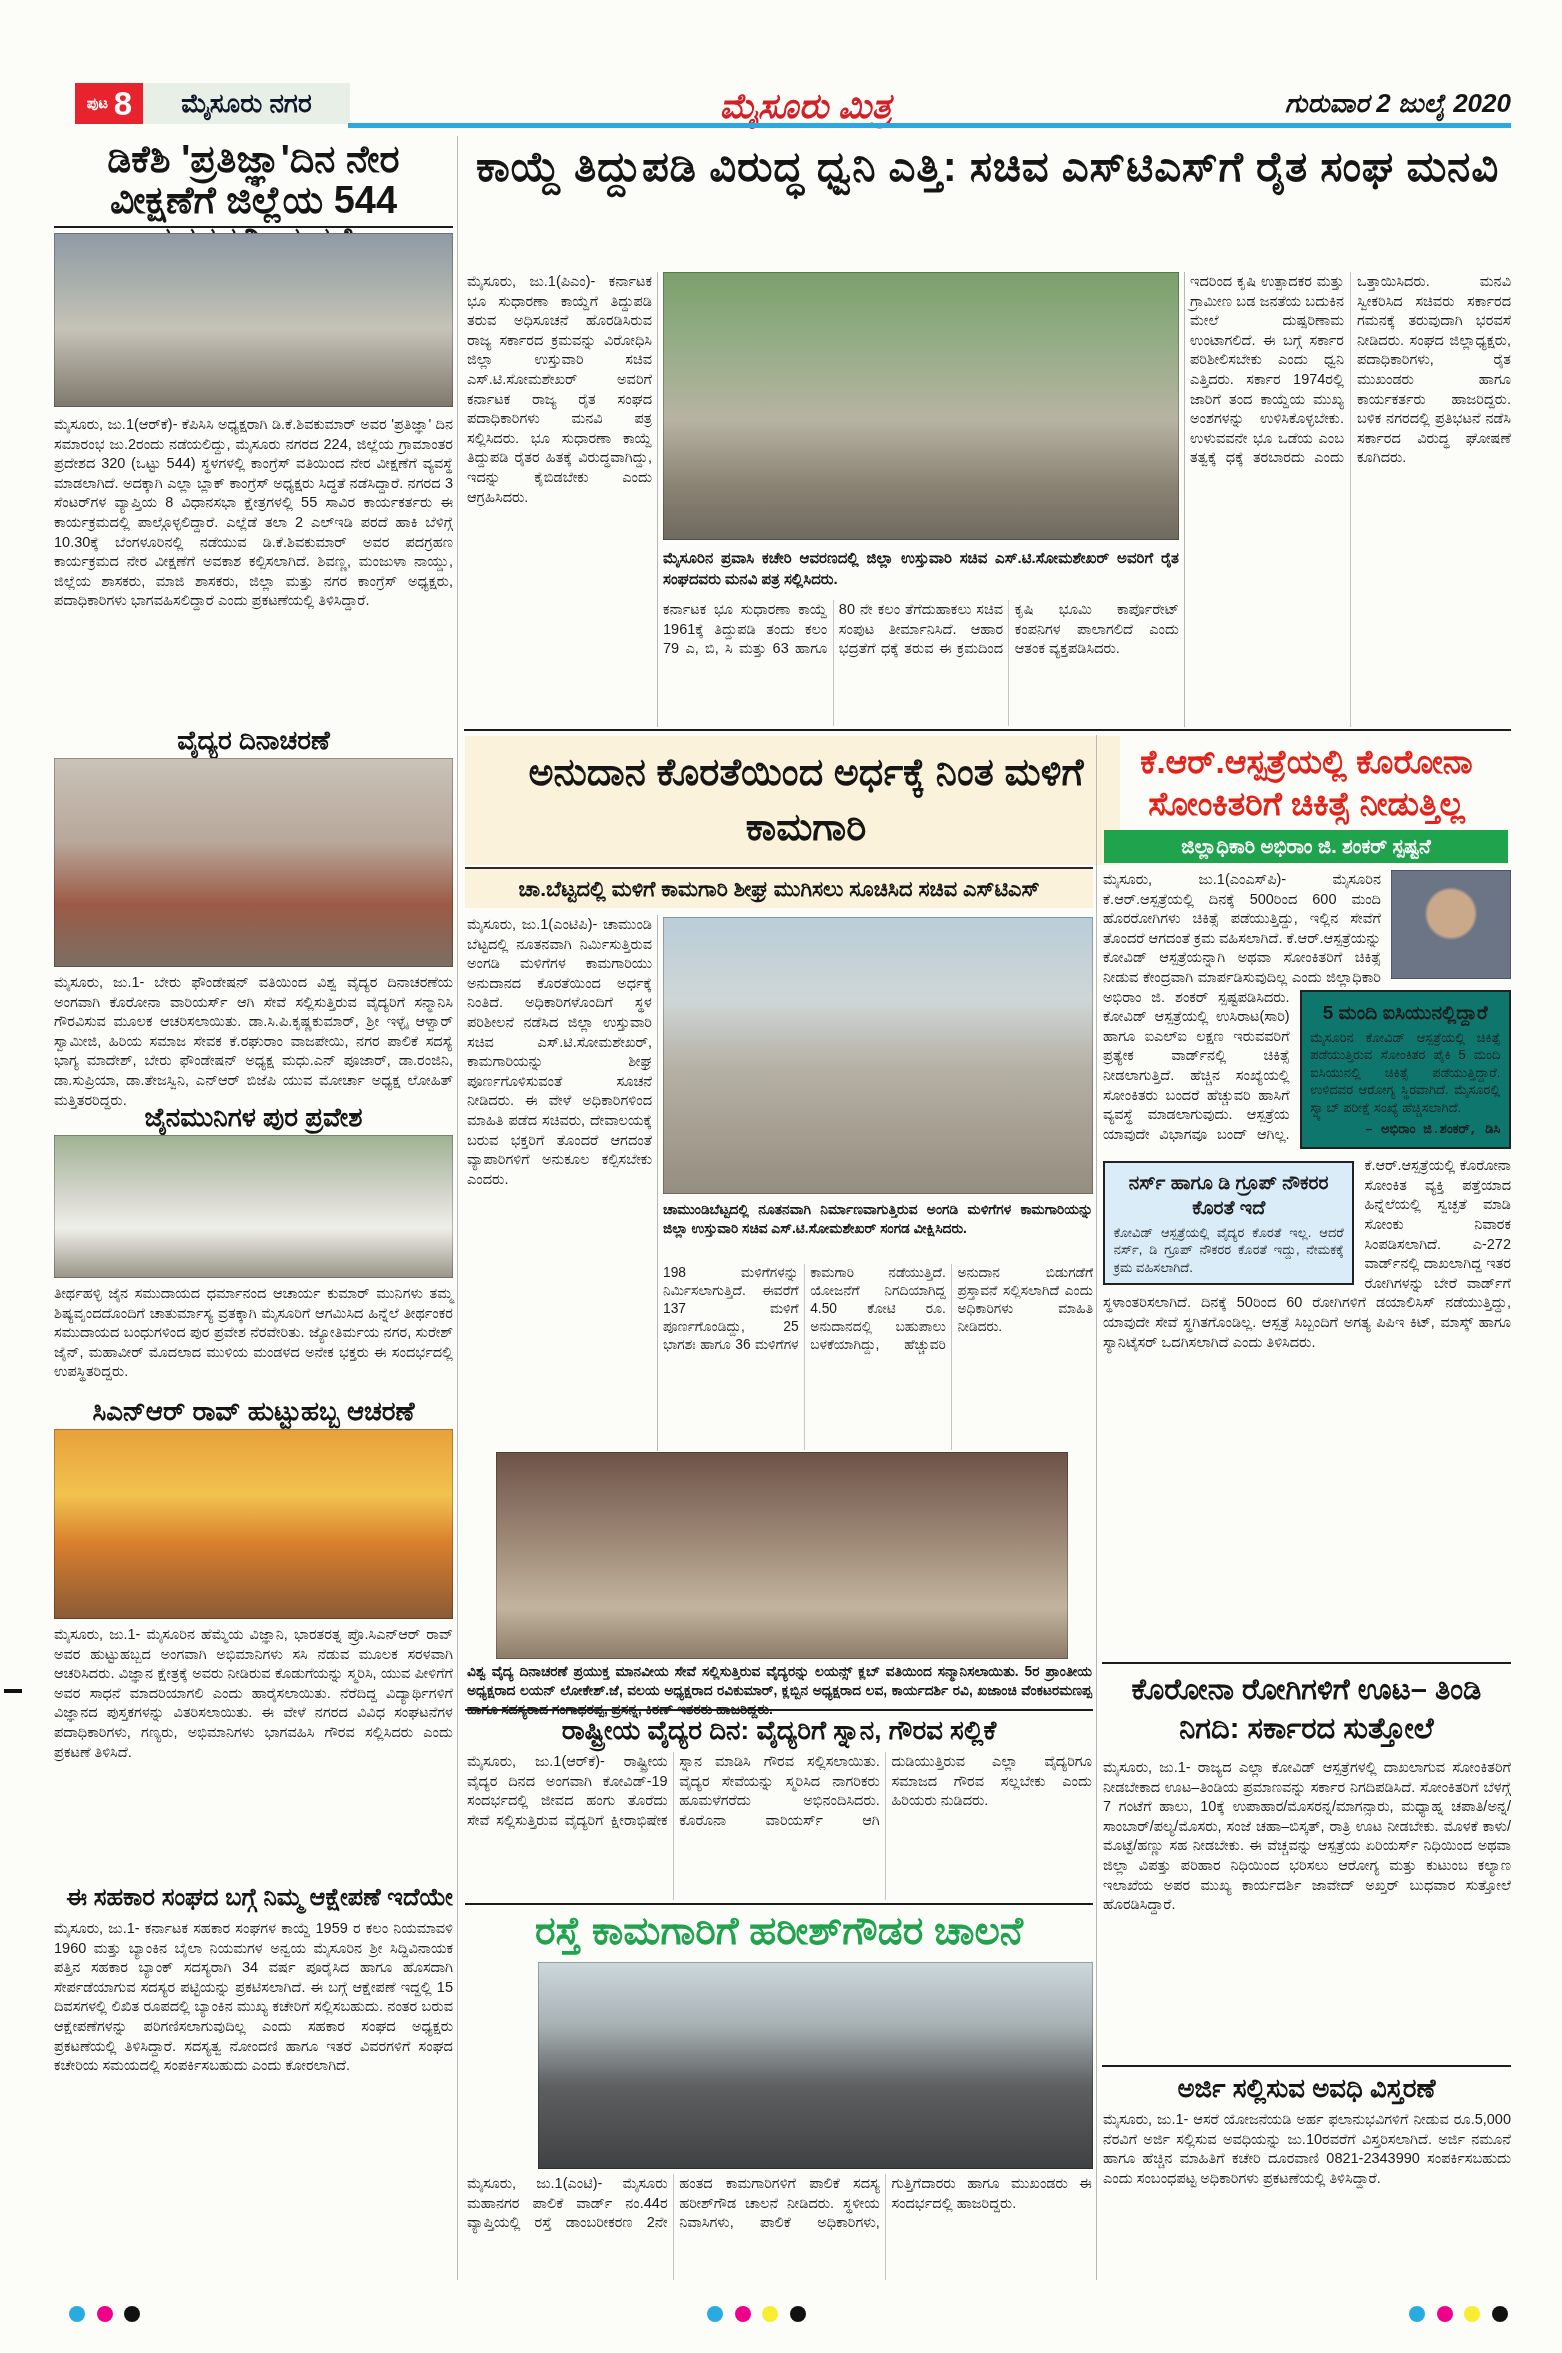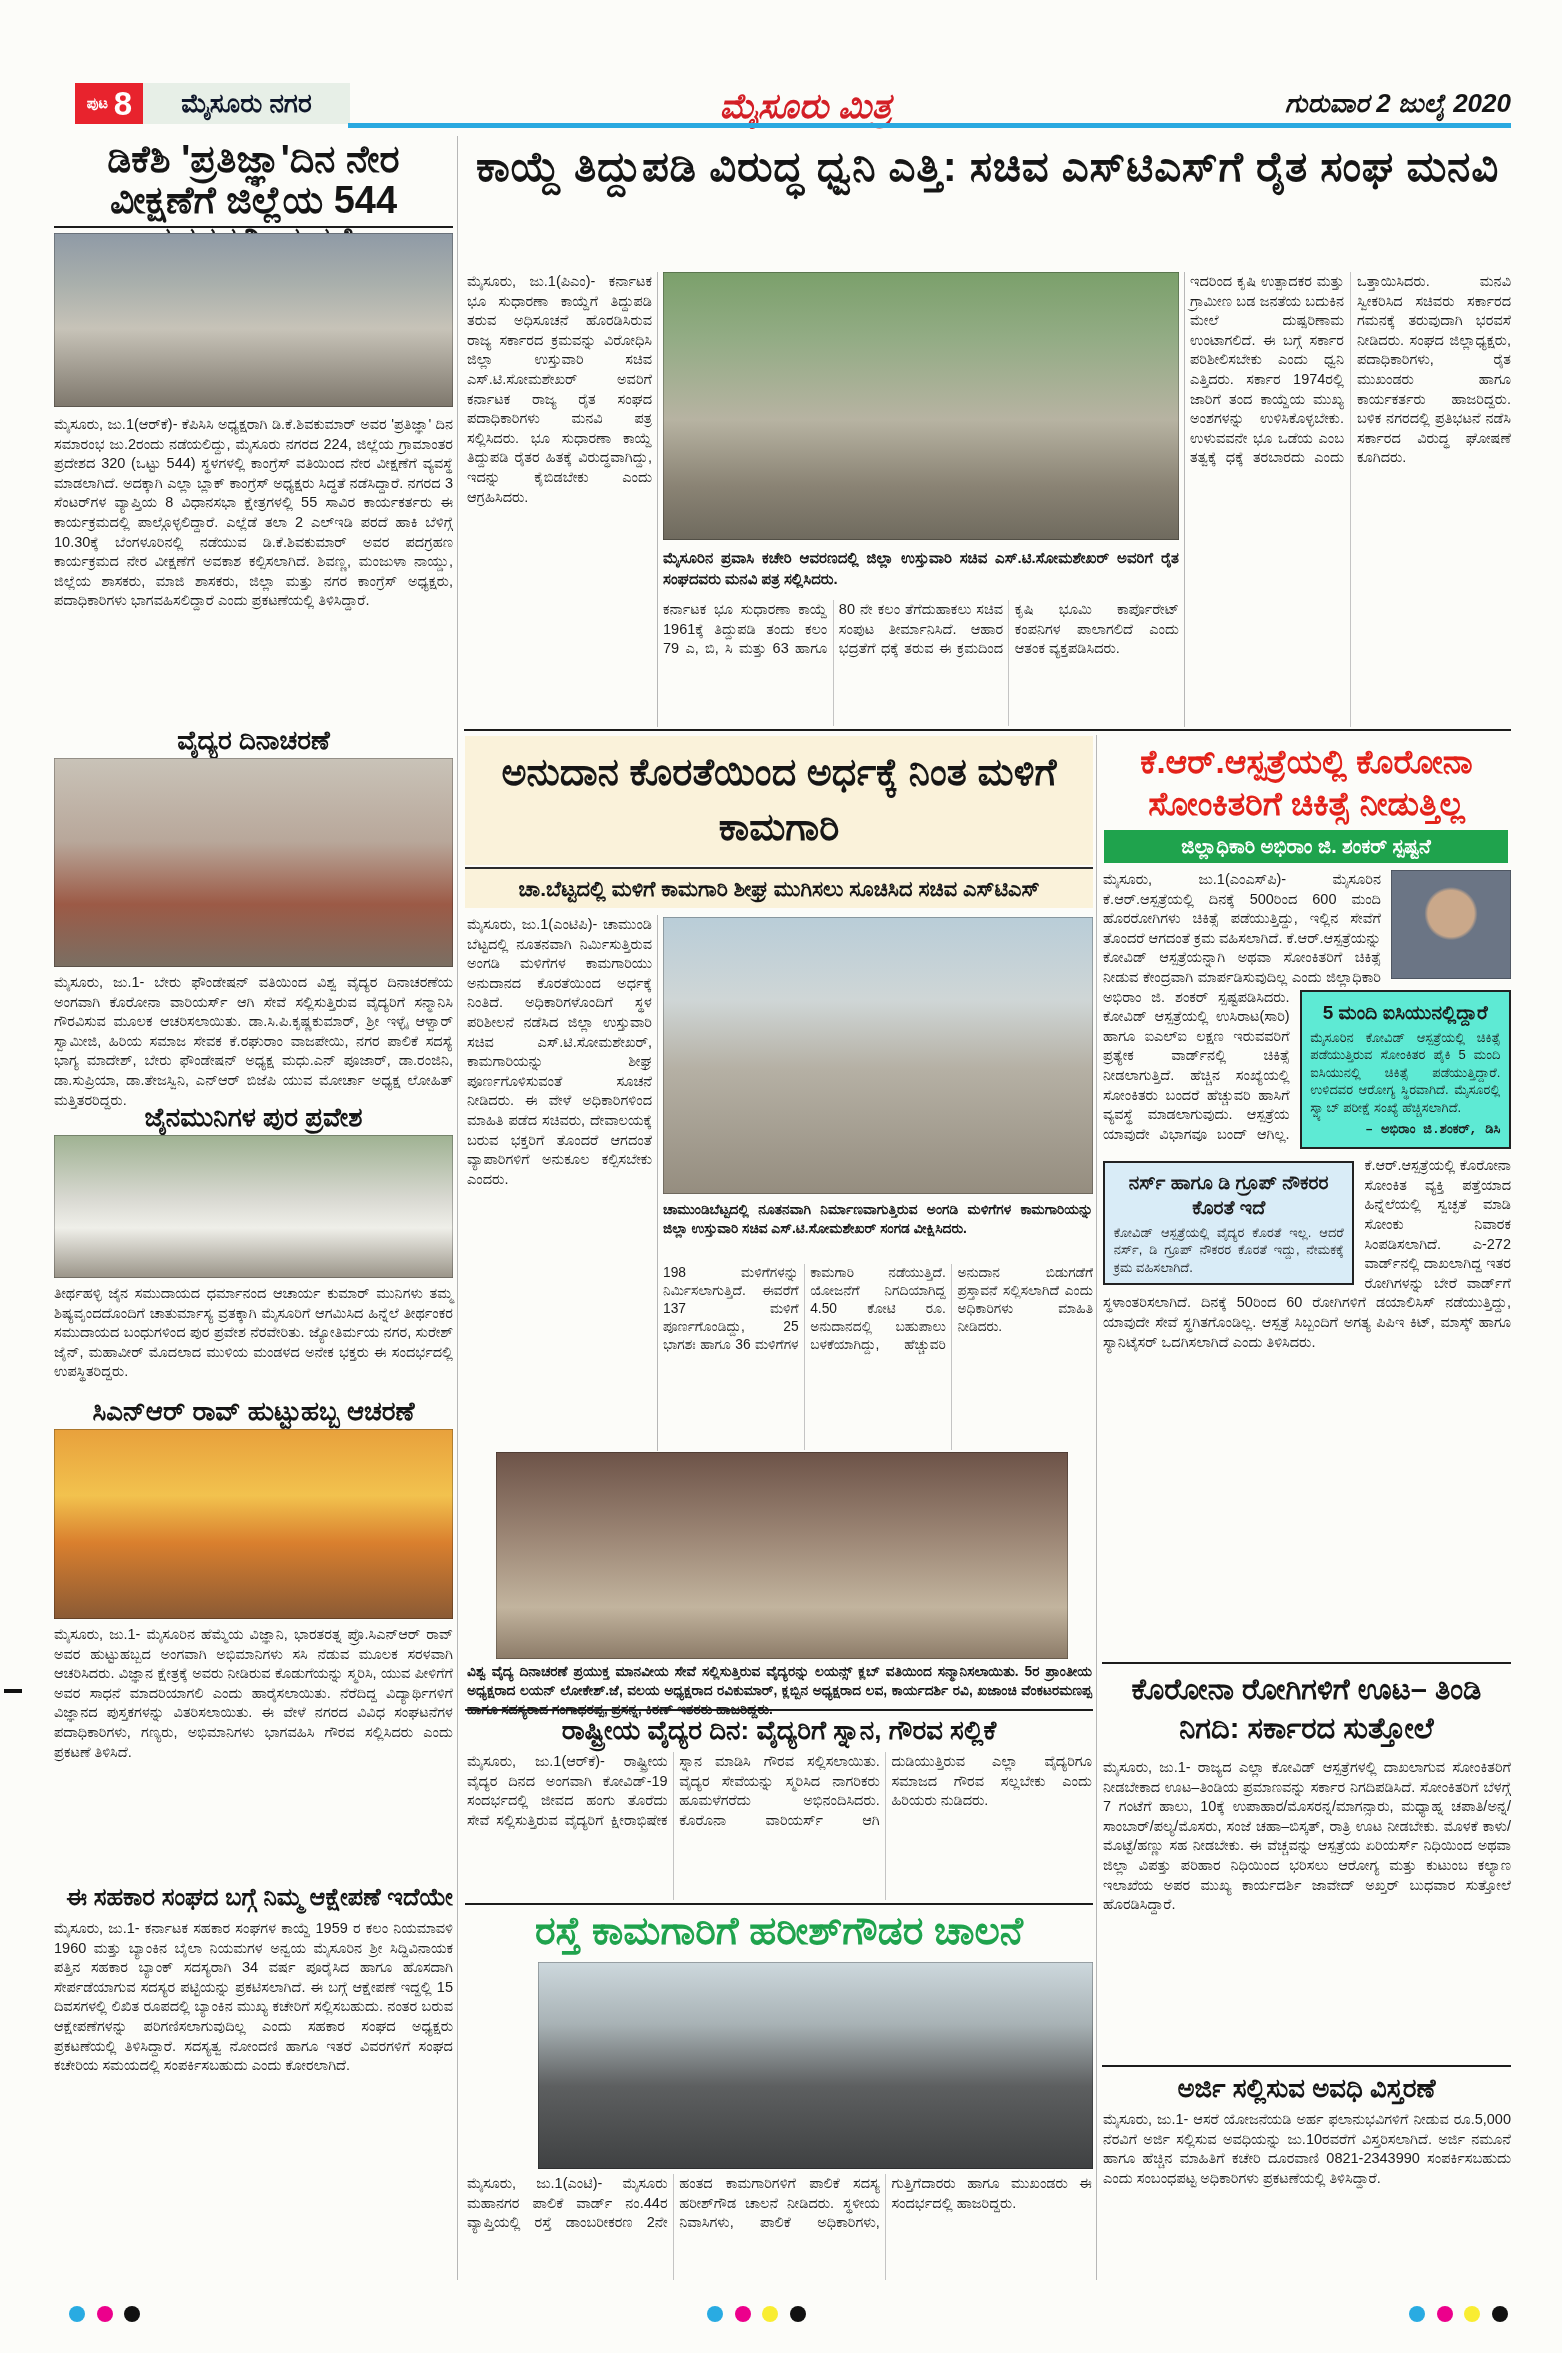--- a/index.html
+++ b/index.html
@@ -40,21 +40,21 @@
   .ph-outdoor{background:linear-gradient(180deg,#7ba06b 0%,#93ac85 25%,#b7b3a2 55%,#8a8374 80%,#6f6a5e 100%);}
   .ph-cert{background:linear-gradient(180deg,#c9c3b8 0%,#b8a79a 40%,#9c5a46 70%,#7a6f63 100%);}
   .ph-monks{background:linear-gradient(180deg,#9fb292 0%,#d9d9d2 45%,#efefe9 65%,#9a9488 100%);}
   .ph-mural{background:linear-gradient(180deg,#e8a13c 0%,#f2c24e 35%,#d97f2e 60%,#8a5a35 100%);}
   .ph-constr{background:linear-gradient(180deg,#b9cdd8 0%,#cfd6d6 30%,#b5b0a4 55%,#958d7f 100%);}
   .ph-lions{background:linear-gradient(180deg,#6d5348 0%,#9b8574 40%,#c2b49e 75%,#8c7b68 100%);}
   .ph-road{background:linear-gradient(180deg,#cdd8dd 0%,#a8b2b5 30%,#5d5f60 60%,#3f4142 100%);}
   .ph-portrait{background:radial-gradient(circle at 50% 40%,#caa88a 0 26%,#6b7585 30% 100%);}
   
   .fl-portrait{float:right;width:120px;height:109px;margin:0 0 7.2px 10px;}
-  .box-cream{float:right;clear:right;width:190px;background:#5eead4;border:2.2px solid #222;margin:2.9px 0 7.2px 10px;padding:7.2px 8.7px;}
+  .box-cream{float:right;clear:right;width:190px;background:#0f766e;border:2.2px solid #222;margin:2.9px 0 7.2px 10px;padding:7.2px 8.7px;}
   .box-blue{float:left;clear:left;width:230px;background:#d9ecf7;border:2.2px solid #222;margin:4.3px 10px 7.2px 0;padding:7.2px 8.7px;}
   .box-h{font-size:19px;line-height:25px;font-weight:bold;text-align:center;margin-bottom:4.3px;}
   .box-t{font-size:13px;line-height:17.4px;text-align:justify;}
   .box-sign{font-size:13px;font-weight:bold;text-align:right;margin-top:4.3px;font-family:Liberation Mono, monospace;}
   
   .dots{display:flex;gap:11.6px;}
   .dot{width:16px;height:16px;border-radius:50%;display:inline-block;}
   .regdash{background:#111;}
 </style>
 </head>
@@ -90,21 +90,21 @@
 <div class="abs body" style="left:54px;top:1919px;width:399px;height:362px;">ಮೈಸೂರು, ಜು.1- ಕರ್ನಾಟಕ ಸಹಕಾರ ಸಂಘಗಳ ಕಾಯ್ದೆ 1959 ರ ಕಲಂ ನಿಯಮಾವಳಿ 1960 ಮತ್ತು ಬ್ಯಾಂಕಿನ ಬೈಲಾ ನಿಯಮಗಳ ಅನ್ವಯ ಮೈಸೂರಿನ ಶ್ರೀ ಸಿದ್ದಿವಿನಾಯಕ ಪತ್ತಿನ ಸಹಕಾರ ಬ್ಯಾಂಕ್ ಸದಸ್ಯರಾಗಿ 34 ವರ್ಷ ಪೂರೈಸಿದ ಹಾಗೂ ಹೊಸದಾಗಿ ಸೇರ್ಪಡೆಯಾಗುವ ಸದಸ್ಯರ ಪಟ್ಟಿಯನ್ನು ಪ್ರಕಟಿಸಲಾಗಿದೆ. ಈ ಬಗ್ಗೆ ಆಕ್ಷೇಪಣೆ ಇದ್ದಲ್ಲಿ 15 ದಿವಸಗಳಲ್ಲಿ ಲಿಖಿತ ರೂಪದಲ್ಲಿ ಬ್ಯಾಂಕಿನ ಮುಖ್ಯ ಕಚೇರಿಗೆ ಸಲ್ಲಿಸಬಹುದು. ನಂತರ ಬರುವ ಆಕ್ಷೇಪಣೆಗಳನ್ನು ಪರಿಗಣಿಸಲಾಗುವುದಿಲ್ಲ ಎಂದು ಸಹಕಾರ ಸಂಘದ ಅಧ್ಯಕ್ಷರು ಪ್ರಕಟಣೆಯಲ್ಲಿ ತಿಳಿಸಿದ್ದಾರೆ. ಸದಸ್ಯತ್ವ ನೋಂದಣಿ ಹಾಗೂ ಇತರೆ ವಿವರಗಳಿಗೆ ಸಂಘದ ಕಚೇರಿಯ ಸಮಯದಲ್ಲಿ ಸಂಪರ್ಕಿಸಬಹುದು ಎಂದು ಕೋರಲಾಗಿದೆ.</div>
 
 <div class="abs h-main" style="left:464px;top:136px;width:1047px;">ಕಾಯ್ದೆ ತಿದ್ದುಪಡಿ ವಿರುದ್ಧ ಧ್ವನಿ ಎತ್ತಿ: ಸಚಿವ ಎಸ್‌ಟಿಎಸ್‌ಗೆ ರೈತ ಸಂಘ ಮನವಿ</div>
 <div class="abs body" style="left:467px;top:272px;width:185px;height:455px;">ಮೈಸೂರು, ಜು.1(ಪಿಎಂ)- ಕರ್ನಾಟಕ ಭೂ ಸುಧಾರಣಾ ಕಾಯ್ದೆಗೆ ತಿದ್ದುಪಡಿ ತರುವ ಅಧಿಸೂಚನೆ ಹೊರಡಿಸಿರುವ ರಾಜ್ಯ ಸರ್ಕಾರದ ಕ್ರಮವನ್ನು ವಿರೋಧಿಸಿ ಜಿಲ್ಲಾ ಉಸ್ತುವಾರಿ ಸಚಿವ ಎಸ್.ಟಿ.ಸೋಮಶೇಖರ್ ಅವರಿಗೆ ಕರ್ನಾಟಕ ರಾಜ್ಯ ರೈತ ಸಂಘದ ಪದಾಧಿಕಾರಿಗಳು ಮನವಿ ಪತ್ರ ಸಲ್ಲಿಸಿದರು. ಭೂ ಸುಧಾರಣಾ ಕಾಯ್ದೆ ತಿದ್ದುಪಡಿ ರೈತರ ಹಿತಕ್ಕೆ ವಿರುದ್ಧವಾಗಿದ್ದು, ಇದನ್ನು ಕೈಬಿಡಬೇಕು ಎಂದು ಆಗ್ರಹಿಸಿದರು.</div>
 <div class="abs ph ph-outdoor" style="left:663px;top:272px;width:516px;height:268px;"></div>
 <div class="abs caption" style="left:663px;top:547px;width:516px;">ಮೈಸೂರಿನ ಪ್ರವಾಸಿ ಕಚೇರಿ ಆವರಣದಲ್ಲಿ ಜಿಲ್ಲಾ ಉಸ್ತುವಾರಿ ಸಚಿವ ಎಸ್.ಟಿ.ಸೋಮಶೇಖರ್ ಅವರಿಗೆ ರೈತ ಸಂಘದವರು ಮನವಿ ಪತ್ರ ಸಲ್ಲಿಸಿದರು.</div>
 <div class="abs body c3" style="left:663px;top:600px;width:516px;height:126px;">ಕರ್ನಾಟಕ ಭೂ ಸುಧಾರಣಾ ಕಾಯ್ದೆ 1961ಕ್ಕೆ ತಿದ್ದುಪಡಿ ತಂದು ಕಲಂ 79 ಎ, ಬಿ, ಸಿ ಮತ್ತು 63 ಹಾಗೂ 80 ನೇ ಕಲಂ ತೆಗೆದುಹಾಕಲು ಸಚಿವ ಸಂಪುಟ ತೀರ್ಮಾನಿಸಿದೆ. ಆಹಾರ ಭದ್ರತೆಗೆ ಧಕ್ಕೆ ತರುವ ಈ ಕ್ರಮದಿಂದ ಕೃಷಿ ಭೂಮಿ ಕಾರ್ಪೊರೇಟ್ ಕಂಪನಿಗಳ ಪಾಲಾಗಲಿದೆ ಎಂದು ಆತಂಕ ವ್ಯಕ್ತಪಡಿಸಿದರು.</div>
 <div class="abs body c2" style="left:1190px;top:272px;width:321px;height:455px;">ಇದರಿಂದ ಕೃಷಿ ಉತ್ಪಾದಕರ ಮತ್ತು ಗ್ರಾಮೀಣ ಬಡ ಜನತೆಯ ಬದುಕಿನ ಮೇಲೆ ದುಷ್ಪರಿಣಾಮ ಉಂಟಾಗಲಿದೆ. ಈ ಬಗ್ಗೆ ಸರ್ಕಾರ ಪರಿಶೀಲಿಸಬೇಕು ಎಂದು ಧ್ವನಿ ಎತ್ತಿದರು. ಸರ್ಕಾರ 1974ರಲ್ಲಿ ಜಾರಿಗೆ ತಂದ ಕಾಯ್ದೆಯ ಮುಖ್ಯ ಅಂಶಗಳನ್ನು ಉಳಿಸಿಕೊಳ್ಳಬೇಕು. ಉಳುವವನೇ ಭೂ ಒಡೆಯ ಎಂಬ ತತ್ವಕ್ಕೆ ಧಕ್ಕೆ ತರಬಾರದು ಎಂದು ಒತ್ತಾಯಿಸಿದರು. ಮನವಿ ಸ್ವೀಕರಿಸಿದ ಸಚಿವರು ಸರ್ಕಾರದ ಗಮನಕ್ಕೆ ತರುವುದಾಗಿ ಭರವಸೆ ನೀಡಿದರು. ಸಂಘದ ಜಿಲ್ಲಾಧ್ಯಕ್ಷರು, ಪದಾಧಿಕಾರಿಗಳು, ರೈತ ಮುಖಂಡರು ಹಾಗೂ ಕಾರ್ಯಕರ್ತರು ಹಾಜರಿದ್ದರು. ಬಳಿಕ ನಗರದಲ್ಲಿ ಪ್ರತಿಭಟನೆ ನಡೆಸಿ ಸರ್ಕಾರದ ವಿರುದ್ಧ ಘೋಷಣೆ ಕೂಗಿದರು.</div>
 <div class="abs hr" style="left:464px;top:729px;width:1047px;"></div>
 
-<div class="abs h-cream" style="left:465px;top:736px;width:628px;height:120px;">ಅನುದಾನ ಕೊರತೆಯಿಂದ ಅರ್ಧಕ್ಕೆ ನಿಂತ ಮಳಿಗೆ ಕಾಮಗಾರಿ</div>
+<div class="abs h-cream" style="left:465px;top:736px;width:628px;height:120px;padding-left:27px;">ಅನುದಾನ ಕೊರತೆಯಿಂದ ಅರ್ಧಕ್ಕೆ ನಿಂತ ಮಳಿಗೆ ಕಾಮಗಾರಿ</div>
 <div class="abs h-sub" style="left:465px;top:867px;width:628px;height:39px;">ಚಾ.ಬೆಟ್ಟದಲ್ಲಿ ಮಳಿಗೆ ಕಾಮಗಾರಿ ಶೀಘ್ರ ಮುಗಿಸಲು ಸೂಚಿಸಿದ ಸಚಿವ ಎಸ್‌ಟಿಎಸ್</div>
 <div class="abs body" style="left:467px;top:915px;width:185px;height:536px;">ಮೈಸೂರು, ಜು.1(ಎಂಟಿಪಿ)- ಚಾಮುಂಡಿ ಬೆಟ್ಟದಲ್ಲಿ ನೂತನವಾಗಿ ನಿರ್ಮಿಸುತ್ತಿರುವ ಅಂಗಡಿ ಮಳಿಗೆಗಳ ಕಾಮಗಾರಿಯು ಅನುದಾನದ ಕೊರತೆಯಿಂದ ಅರ್ಧಕ್ಕೆ ನಿಂತಿದೆ. ಅಧಿಕಾರಿಗಳೊಂದಿಗೆ ಸ್ಥಳ ಪರಿಶೀಲನೆ ನಡೆಸಿದ ಜಿಲ್ಲಾ ಉಸ್ತುವಾರಿ ಸಚಿವ ಎಸ್.ಟಿ.ಸೋಮಶೇಖರ್, ಕಾಮಗಾರಿಯನ್ನು ಶೀಘ್ರ ಪೂರ್ಣಗೊಳಿಸುವಂತೆ ಸೂಚನೆ ನೀಡಿದರು. ಈ ವೇಳೆ ಅಧಿಕಾರಿಗಳಿಂದ ಮಾಹಿತಿ ಪಡೆದ ಸಚಿವರು, ದೇವಾಲಯಕ್ಕೆ ಬರುವ ಭಕ್ತರಿಗೆ ತೊಂದರೆ ಆಗದಂತೆ ವ್ಯಾಪಾರಿಗಳಿಗೆ ಅನುಕೂಲ ಕಲ್ಪಿಸಬೇಕು ಎಂದರು.</div>
 <div class="abs ph ph-constr" style="left:663px;top:917px;width:430px;height:277px;"></div>
 <div class="abs caption-sm" style="left:663px;top:1200px;width:430px;">ಚಾಮುಂಡಿಬೆಟ್ಟದಲ್ಲಿ ನೂತನವಾಗಿ ನಿರ್ಮಾಣವಾಗುತ್ತಿರುವ ಅಂಗಡಿ ಮಳಿಗೆಗಳ ಕಾಮಗಾರಿಯನ್ನು ಜಿಲ್ಲಾ ಉಸ್ತುವಾರಿ ಸಚಿವ ಎಸ್.ಟಿ.ಸೋಮಶೇಖರ್ ಸಂಗಡ ವೀಕ್ಷಿಸಿದರು.</div>
 <div class="abs body-sm c3" style="left:663px;top:1264px;width:430px;height:186px;">198 ಮಳಿಗೆಗಳನ್ನು ನಿರ್ಮಿಸಲಾಗುತ್ತಿದೆ. ಈವರೆಗೆ 137 ಮಳಿಗೆ ಪೂರ್ಣಗೊಂಡಿದ್ದು, 25 ಭಾಗಶಃ ಹಾಗೂ 36 ಮಳಿಗೆಗಳ ಕಾಮಗಾರಿ ನಡೆಯುತ್ತಿದೆ. ಯೋಜನೆಗೆ ನಿಗದಿಯಾಗಿದ್ದ 4.50 ಕೋಟಿ ರೂ. ಅನುದಾನದಲ್ಲಿ ಬಹುಪಾಲು ಬಳಕೆಯಾಗಿದ್ದು, ಹೆಚ್ಚುವರಿ ಅನುದಾನ ಬಿಡುಗಡೆಗೆ ಪ್ರಸ್ತಾವನೆ ಸಲ್ಲಿಸಲಾಗಿದೆ ಎಂದು ಅಧಿಕಾರಿಗಳು ಮಾಹಿತಿ ನೀಡಿದರು.</div>
 
 <div class="abs ph ph-lions" style="left:496px;top:1452px;width:572px;height:207px;"></div>
 <div class="abs caption-sm" style="left:467px;top:1662px;width:625px;">ವಿಶ್ವ ವೈದ್ಯ ದಿನಾಚರಣೆ ಪ್ರಯುಕ್ತ ಮಾನವೀಯ ಸೇವೆ ಸಲ್ಲಿಸುತ್ತಿರುವ ವೈದ್ಯರನ್ನು ಲಯನ್ಸ್ ಕ್ಲಬ್ ವತಿಯಿಂದ ಸನ್ಮಾನಿಸಲಾಯಿತು. 5ರ ಪ್ರಾಂತೀಯ ಅಧ್ಯಕ್ಷರಾದ ಲಯನ್ ಲೋಕೇಶ್.ಜೆ, ವಲಯ ಅಧ್ಯಕ್ಷರಾದ ರವಿಕುಮಾರ್, ಕ್ಲಬ್ಬಿನ ಅಧ್ಯಕ್ಷರಾದ ಲವ, ಕಾರ್ಯದರ್ಶಿ ರವಿ, ಖಜಾಂಚಿ ವೆಂಕಟರಮಣಪ್ಪ ಹಾಗೂ ಸದಸ್ಯರಾದ ಗಂಗಾಧರಪ್ಪ, ಪ್ರಸನ್ನ, ಕಿರಣ್ ಇತರರು ಹಾಜರಿದ್ದರು.</div>
 <div class="abs hr" style="left:465px;top:1709px;width:628px;"></div>
 

